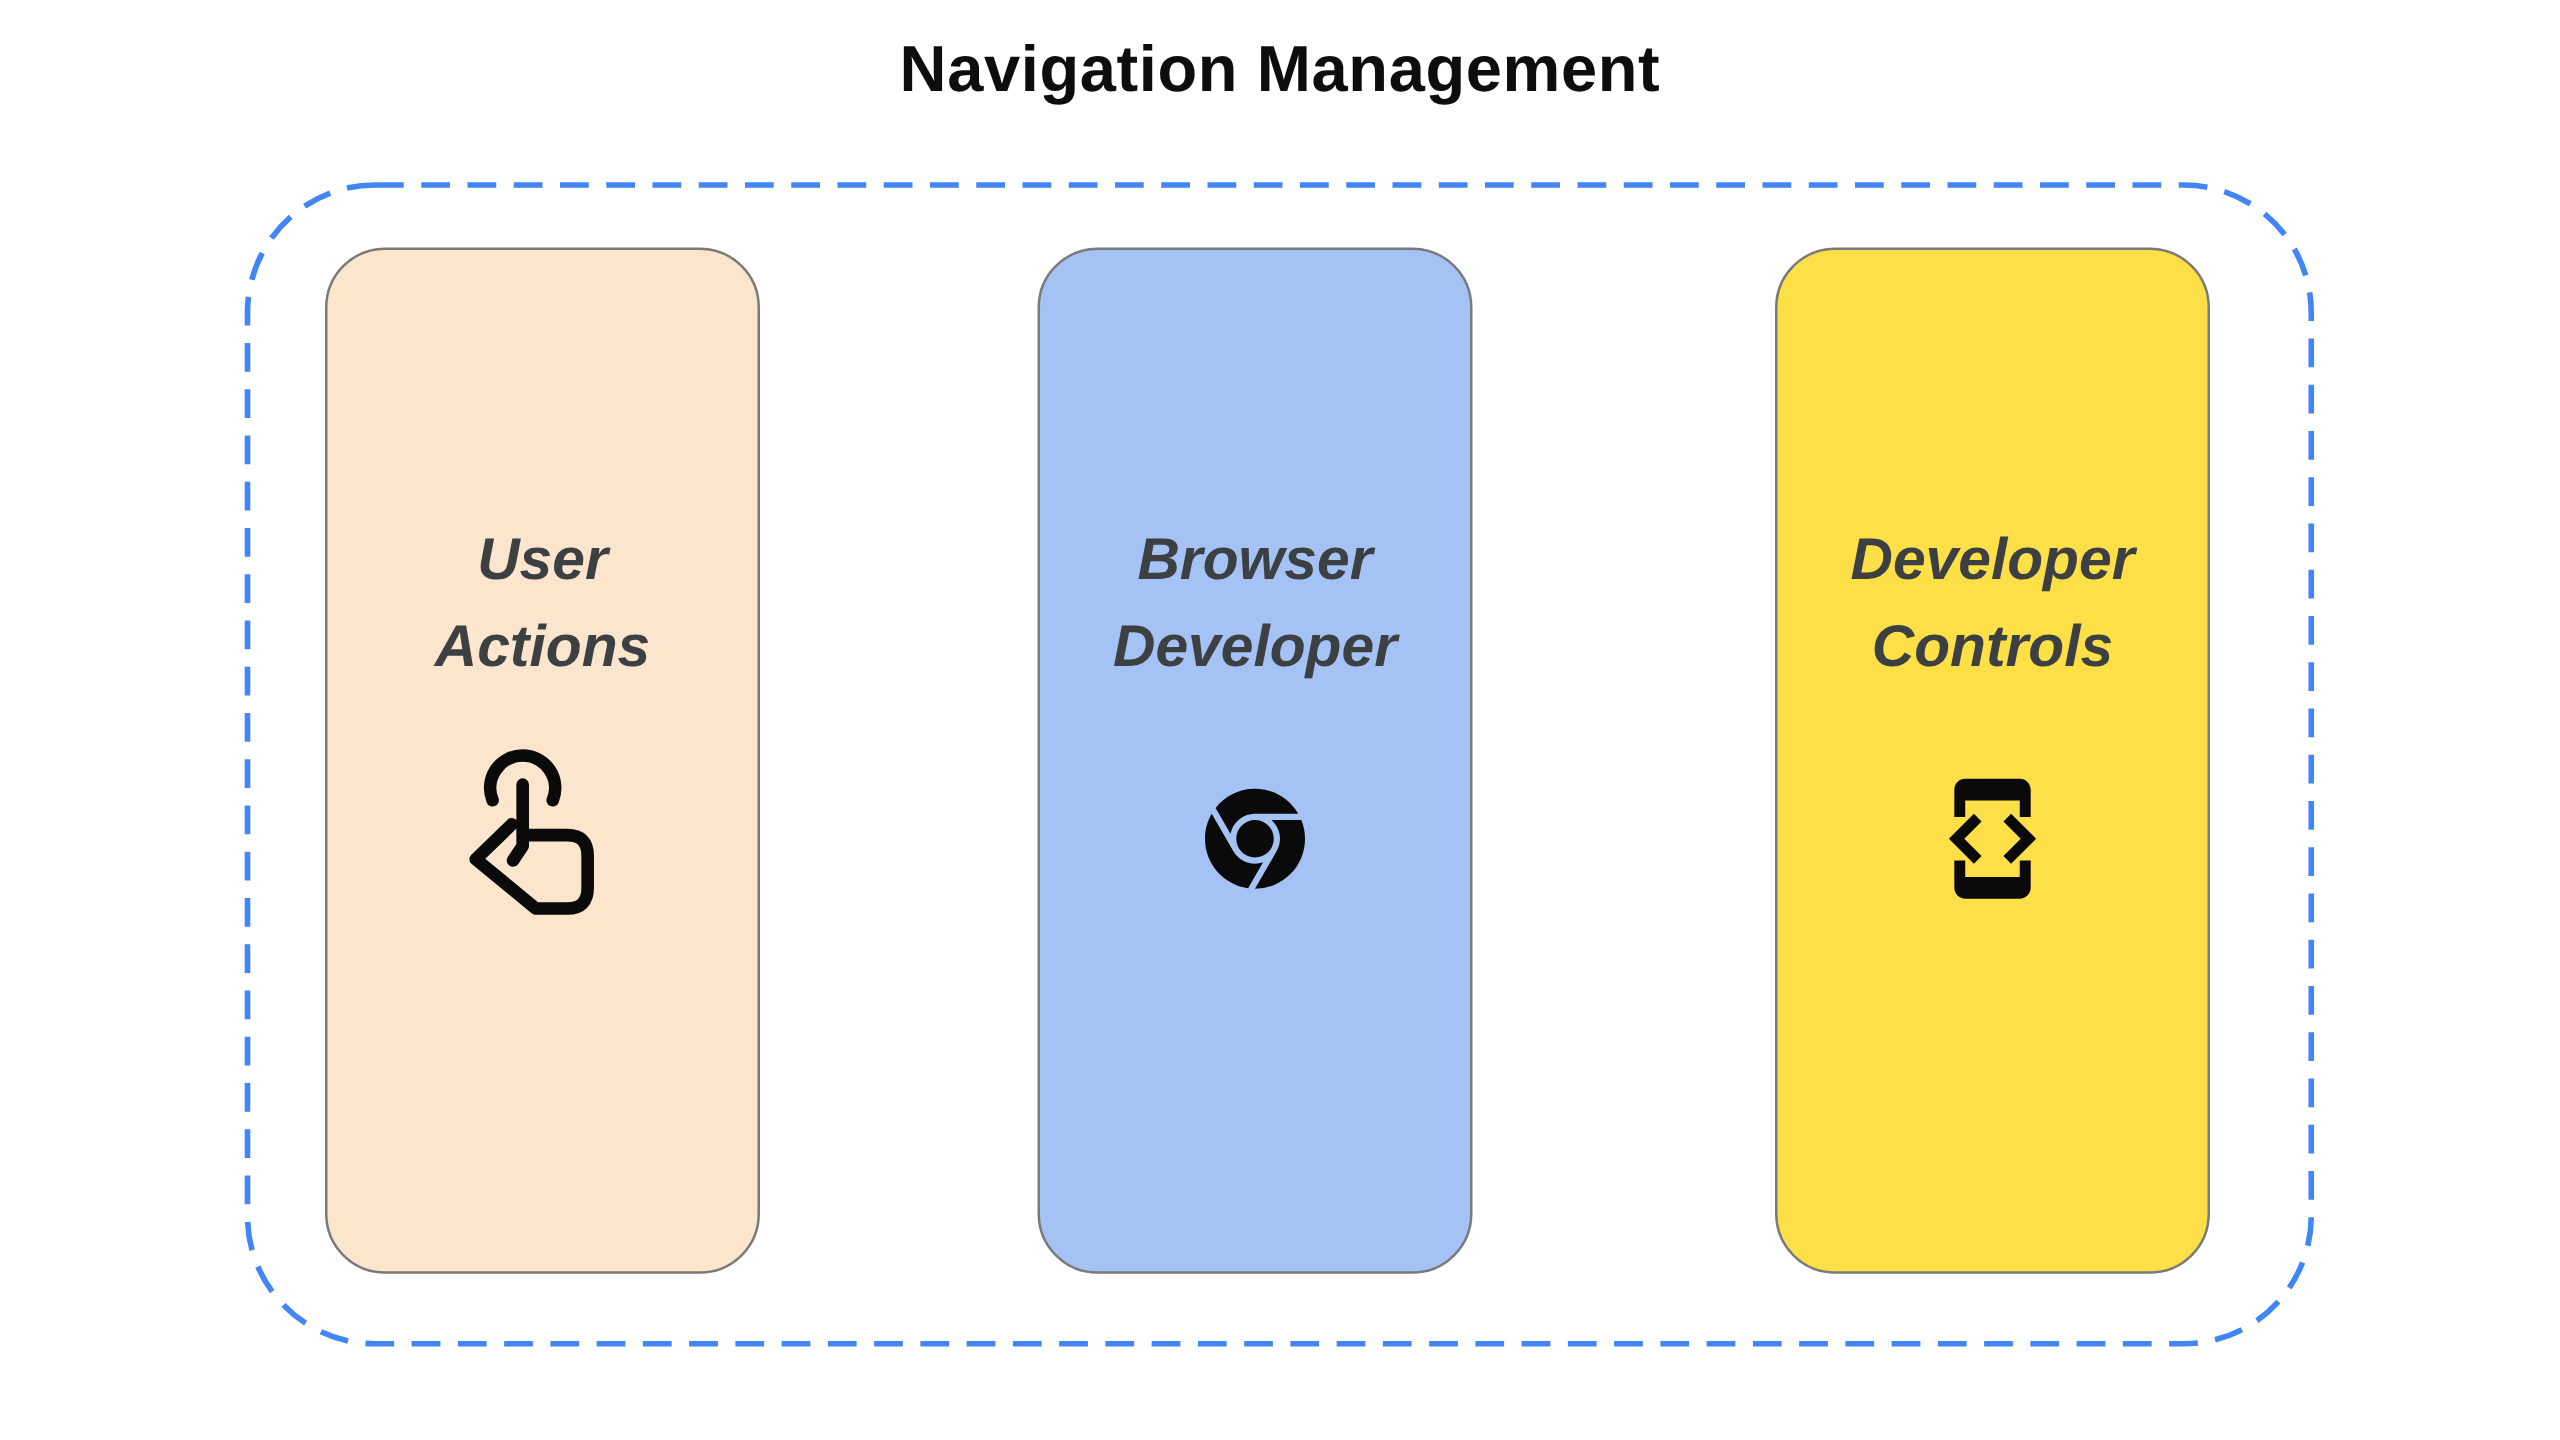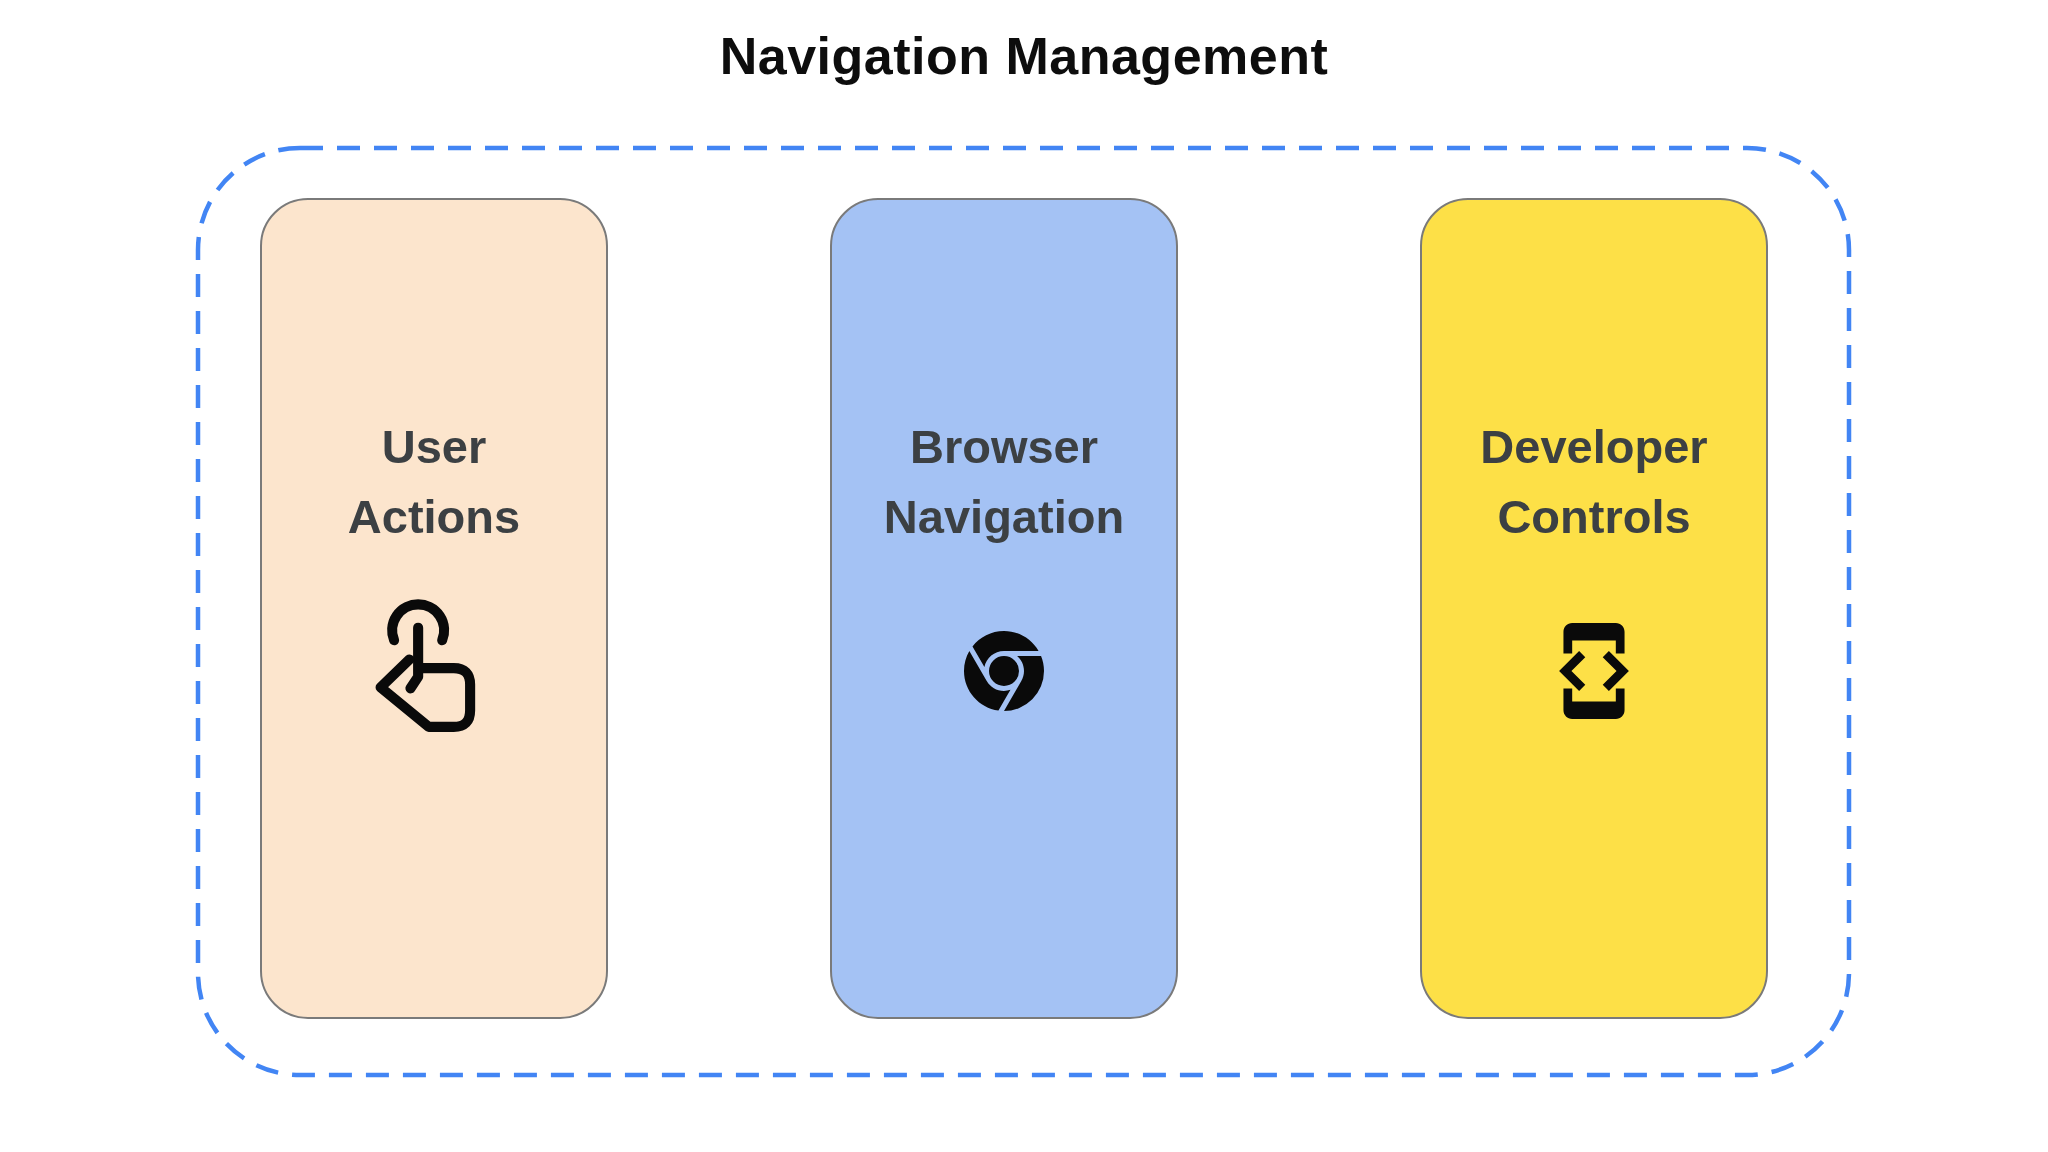--- a/index.html
+++ b/index.html
@@ -49,20 +49,21 @@
   .card-browser-decisions { left: 830px; }
   .card-developer-controls{ left: 1420px; }
   .card-title {
     font-size: 47px;
     font-weight: 700;
     line-height: 70px;
     color: #3C4043;
     text-align: center;
     max-width: 282px;
     margin: 0;
+    font-style: italic;
   }
   .card-icon {
     margin-top: 38px;
     height: 162px;
     width: 100%;
     display: flex;
     align-items: center;
     justify-content: center;
   }
   .card-icon svg { display: block; }
@@ -83,21 +84,21 @@
     <div class="card-icon">
       <svg width="135" height="154" viewBox="0 0 140 160" fill="none" stroke="#0a0a0a" stroke-width="10.5" stroke-linecap="round" stroke-linejoin="round">
         <path d="M 28 48 A 27 27 0 1 1 78 48"></path>
         <path d="M 53 35 V 86 L 45 98"></path>
         <path d="M 44 68 L 14 97 L 64 138 H 90 Q 107 138 107 121 V 94 Q 107 77 90 77 H 58"></path>
       </svg>
     </div>
   </div>
 
   <div class="card card-browser-decisions" style="background: rgb(164, 194, 244);">
-    <p class="card-title">Browser Navigation</p>
+    <p class="card-title">Browser Developer</p>
     <div class="card-icon">
       <svg width="120" height="120" viewBox="0 0 24 24" fill="#0a0a0a">
         <path d="M12,20L15.46,14H15.46C15.79,13.4 16,12.73 16,12C16,10.8 15.46,9.73 14.62,9H19.41C19.79,9.93 20,10.94 20,12A8,8 0 0,1 12,20M4,12C4,10.54 4.39,9.18 5.07,8L8.54,14H8.55C9.24,15.19 10.5,16 12,16C12.45,16 12.88,15.91 13.29,15.77L10.89,19.91C7,19.37 4,16.04 4,12M15,12A3,3 0 0,1 12,15A3,3 0 0,1 9,12A3,3 0 0,1 12,9A3,3 0 0,1 15,12M12,4C14.96,4 17.54,5.61 18.92,8H12C10.06,8 8.45,9.38 8.08,11.21L5.7,7.08C7.16,5.21 9.44,4 12,4Z"></path>
       </svg>
     </div>
   </div>
 
   <div class="card card-developer-controls" style="background: #fde047;">
     <p class="card-title">Developer Controls</p>
     <div class="card-icon">

